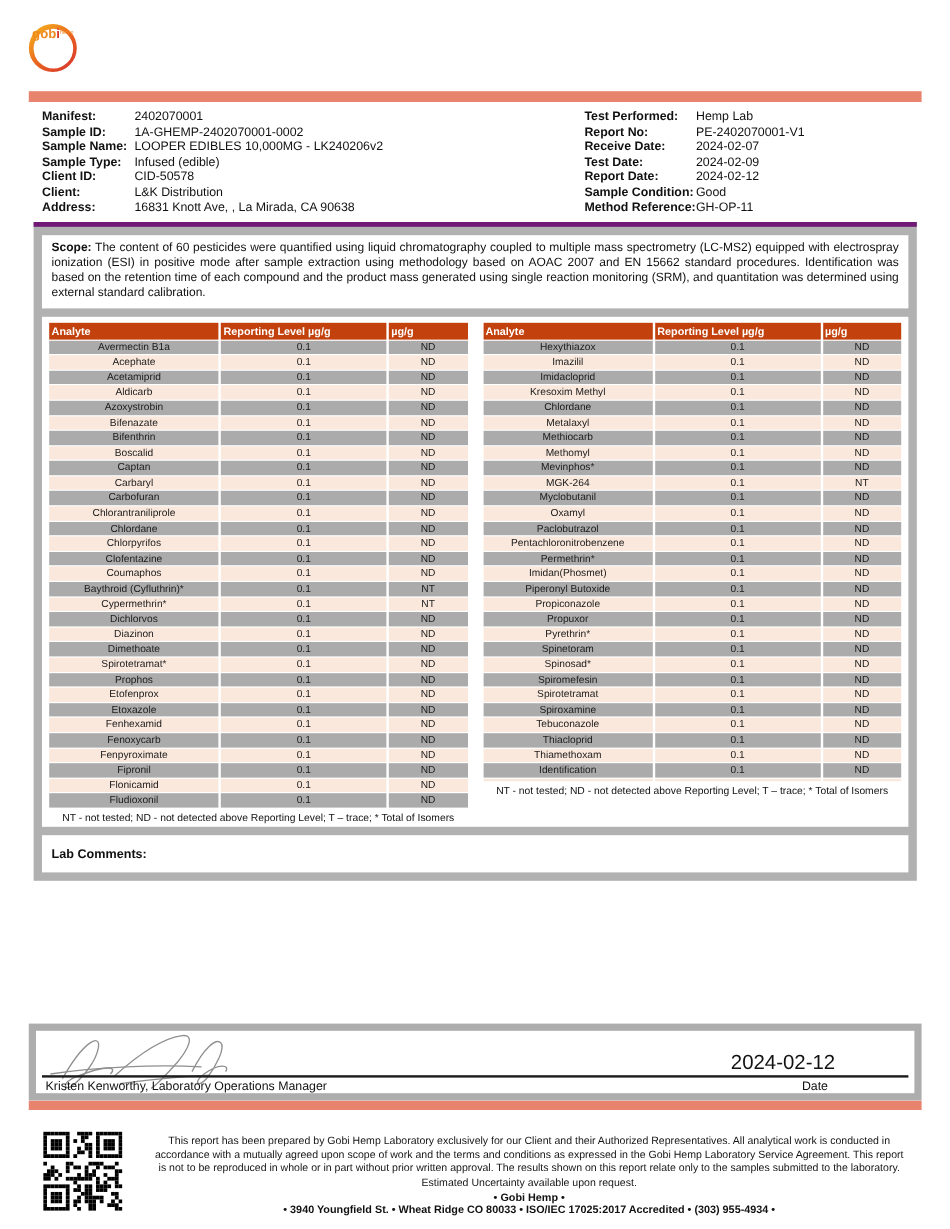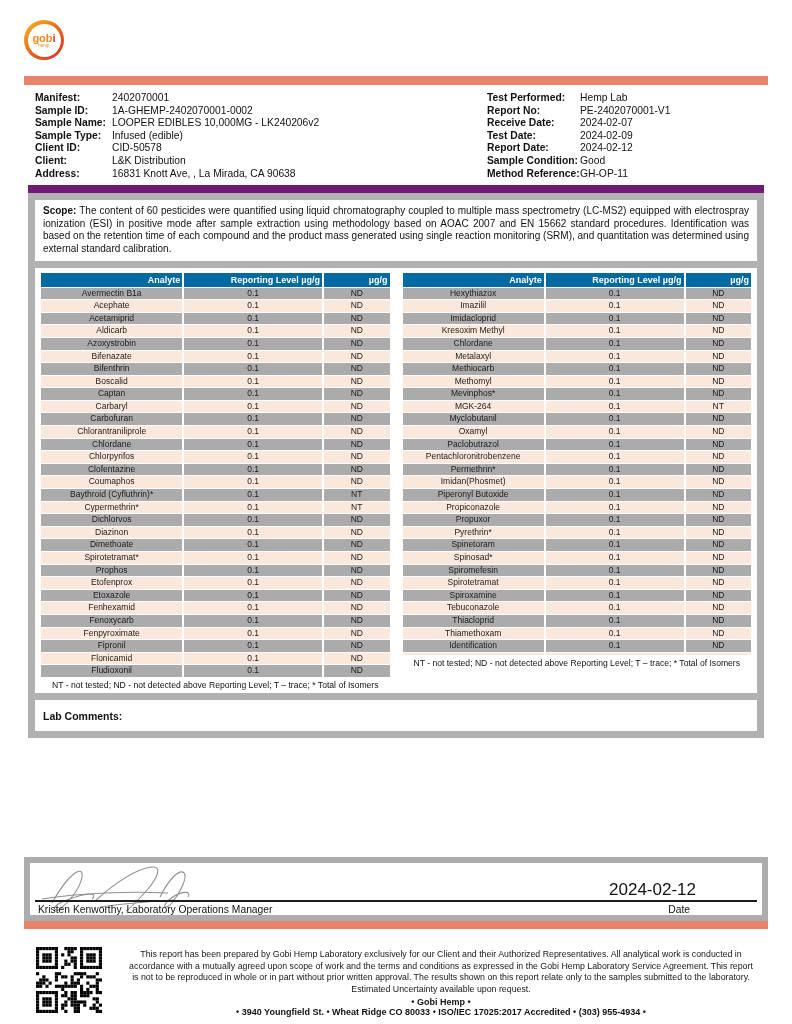--- a/index.html
+++ b/index.html
@@ -4,46 +4,46 @@
 <style>
   * { margin:0; padding:0; box-sizing:border-box; }
   html,body { background:#ffffff; }
   body { font-family:"Liberation Sans", sans-serif; color:#111; }
   .page { position:relative; width:792px; height:1024px; background:#fff; overflow:hidden; margin:0 auto; }
 
   
   .header-row { display:flex; justify-content:space-between; align-items:flex-start; padding:18px 24px 0 24px; }
   .doc-title { font-size:20px; font-weight:bold; color:#121212; letter-spacing:.2px; line-height:30px; }
   .logo-ring { width:40px; height:40px; border-radius:50%; background:linear-gradient(140deg,#f3a31d 15%,#e8601f 55%,#d93a2b 90%); display:flex; align-items:center; justify-content:center; margin-top:2px; }
-  .logo-inner { width:33px; height:33px; border-radius:50%; background:#fff; display:flex; flex-direction:column; align-items:center; justify-content:center; }
+  .logo-inner { width:33px; height:33px; border-radius:50%; background:#fff; display:flex; flex-direction:row; align-items:flex-start; justify-content:center; }
   .logo-word { color:#ef8a1d; font-weight:bold; font-size:11px; line-height:10px; }
   .logo-word .dot { color:#d93a2b; }
   .logo-sub { color:#ef8a1d; font-size:4.5px; line-height:5px; }
 
   .accent-bar { height:9px; margin:16px 24px 0 24px; background:#e8836d; }
 
   
   .info-section { display:flex; margin:7px 24px 0 24px; padding-left:11px; }
   .info-col-left { width:452px; }
   .info-col-right { flex:1; }
   .info-row { display:flex; line-height:12.6px; font-size:10.3px; }
   .info-label { font-weight:bold; flex:0 0 auto; }
   .info-col-left .info-label { width:77px; }
   .info-col-right .info-label { width:93px; }
   .info-value { flex:1; }
 
   
-  .panel { margin:5px 28px 0 28px; background:#b1b1b1; border-top:8px solid #701a75; padding:7px; }
+  .panel { margin:5px 28px 0 28px; background:#b1b1b1; border-top:4px solid #701a75; padding:7px; }
   .white-box { background:#fff; }
   .scope-box { padding:5px 8px; font-size:10px; line-height:12.6px; text-align:justify; }
   .scope-label { font-weight:bold; }
   .tables-box { margin-top:7px; padding:4px 4px 3px 4px; display:flex; gap:9px; }
   .table-col { flex:1; }
   table.pest { width:100%; border-collapse:separate; border-spacing:2px 1px; }
-  table.pest th { background:#0369a1; color:#fff; font-size:9px; font-weight:bold; padding:2px 2px; text-align:right; }
+  table.pest th { background:#c2410c; color:#fff; font-size:9px; font-weight:bold; padding:2px 2px; text-align:left; }
   table.pest td { font-size:8.5px; line-height:9.6px; padding:1px 2px; text-align:center; color:#1b1b1b; }
   table.pest tbody tr:nth-child(odd) td { background:#ababab; }
   table.pest tbody tr:nth-child(even) td { background:#fae8dc; }
   table.pest td.c0 { width:41%; }
   table.pest td.c1 { width:40%; }
   table.pest td.c2 { width:19%; }
   .footnote { font-size:8.6px; text-align:center; margin-top:2px; color:#111; }
   .lab-box { margin-top:7px; padding:6px 8px 7px 8px; }
   .lab-label { font-weight:bold; font-size:10.5px; }
 

